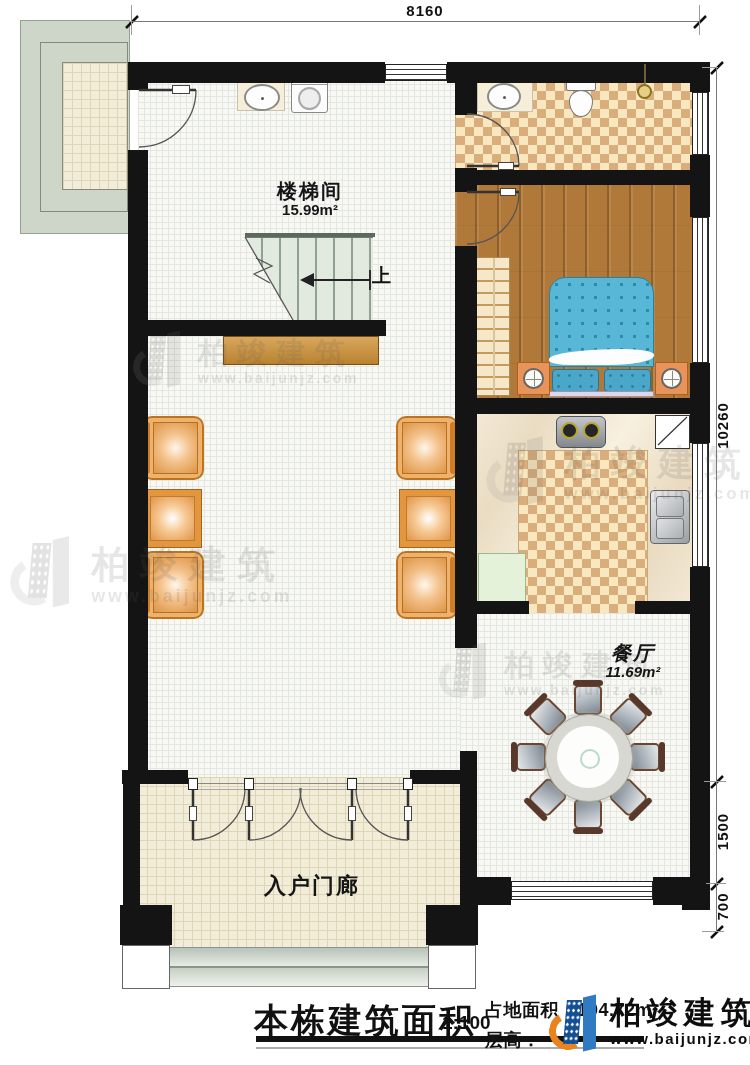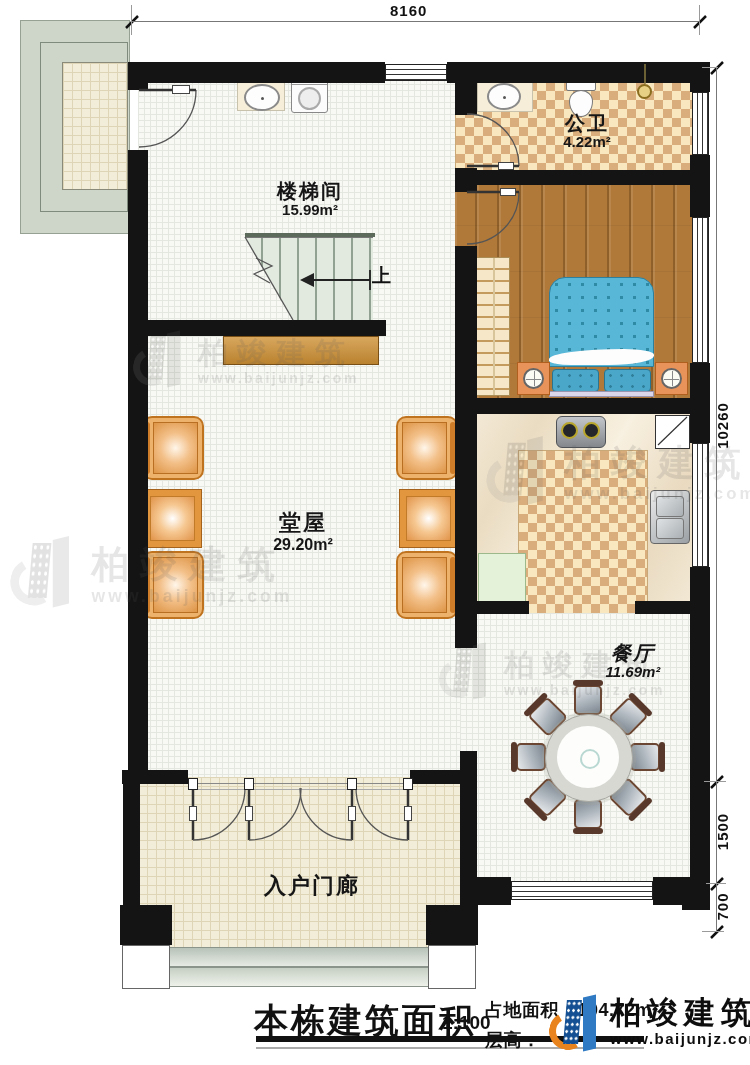--- a/index.html
+++ b/index.html
@@ -332,41 +332,33 @@
     <div>
         <div class="wm-name">柏竣建筑</div>
         <div class="wm-url">www.baijunjz.com</div>
       </div>
   </div>
 
   <div class="room-label" style="left:245px;top:180px;width:130px;">
     <div class="rname">楼梯间</div>
       <div class="rarea">15.99m²</div>
   </div>
-  <div class="room-label" style="left:545px;top:112px;width:84px;">
-    <div class="rname">公卫</div>
-      <div class="rarea">4.22m²</div>
-  </div>
-  <div class="room-label big" style="left:240px;top:511px;width:126px;">
-    <div class="rname">堂屋</div>
-      <div class="rarea">29.20m²</div>
-  </div>
   <div class="room-label" style="left:586px;top:642px;width:94px;font-style:italic;">
     <div class="rname">餐厅</div>
       <div class="rarea">11.69m²</div>
   </div>
   <div class="room-label big" style="left:253px;top:874px;width:118px;">
     <div class="rname">入户门廊</div>
   </div>
   <div class="abs" style="left:372px;top:263px;font-size:19px;font-weight:800;color:#111;">上</div>
 
   <div class="extline" style="left:131px;top:5px;width:1px;height:30px;"></div>
   <div class="extline" style="left:699px;top:5px;width:1px;height:30px;"></div>
   <div class="dimline" style="left:132px;top:21px;width:568px;height:1px;"></div>
-  <div class="dimtext" style="left:390px;top:2px;width:70px;text-align:left;">8160</div>
+  <div class="dimtext" style="left:390px;top:2px;width:70px;text-align:center;">8160</div>
 
   <div class="dimline" style="left:716px;top:68px;width:1px;height:864px;"></div>
   <div class="extline" style="left:702px;top:67px;width:16px;height:1px;"></div>
   <div class="extline" style="left:704px;top:781px;width:22px;height:1px;"></div>
   <div class="extline" style="left:706px;top:883px;width:20px;height:1px;"></div>
   <div class="extline" style="left:702px;top:931px;width:22px;height:1px;"></div>
   <div class="dimtext dimtext-v" style="left:687px;top:417px;width:70px;">10260</div>
   <div class="dimtext dimtext-v" style="left:690px;top:823px;width:64px;">1500</div>
   <div class="dimtext dimtext-v" style="left:692px;top:898px;width:60px;">700</div>
 

